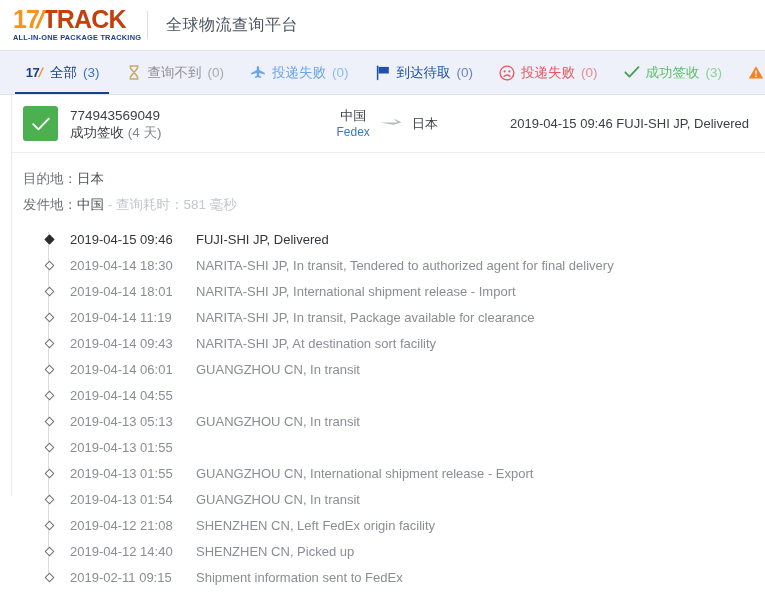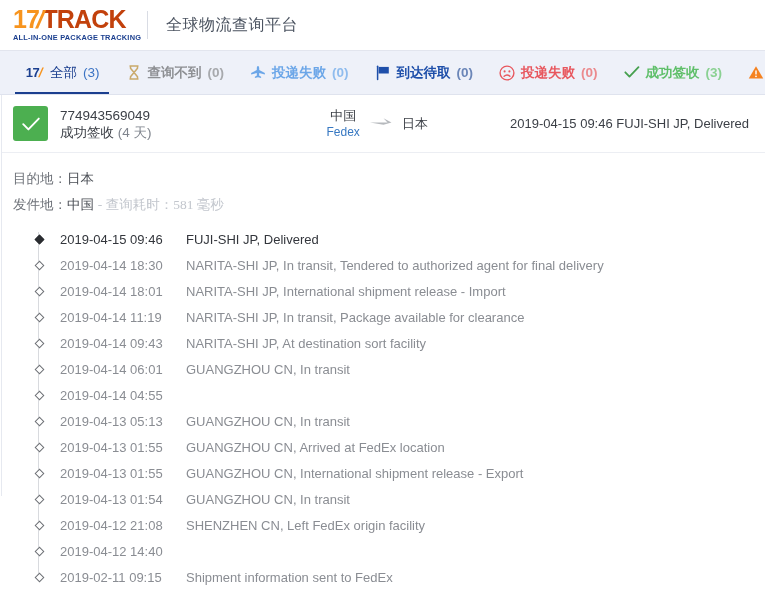--- a/index.html
+++ b/index.html
@@ -75,21 +75,20 @@
   .tab {
     display: flex;
     align-items: center;
     gap: 6px;
     padding: 0 13px;
     font-size: 13.5px;
     color: #2f7ddb;
     cursor: pointer;
     position: relative;
     white-space: nowrap;
-    font-weight: bold;
   }
   .tab .cnt { color: #9aa3b2; }
   .tab.active { color: #1b3f8f; font-weight: normal; }
   .tab.active .cnt { color: #3b73c4; }
   .tab.active::after {
     content: "";
     position: absolute;
     left: 4px; right: 4px; bottom: 0;
     height: 2px;
     background: #1b3f8f;
@@ -118,21 +117,21 @@
     font-weight: bold;
     color: #1b3f8f;
     letter-spacing: -0.5px;
     width: 20px;
   }
   .ico17 i { color: #f7941e; font-style: normal; display:inline-block; transform: skewX(-14deg); }
 
   
   .content {
     border-left: 1px solid #e6e9f0;
-    margin-left: 1px;
+    margin-left: 11px;
     height: 401px;
   }
   .pkg-head {
     display: flex;
     align-items: center;
     padding: 11px 0 11px 11px;
     border-bottom: 1px solid #eceef3;
     height: 58px;
   }
   .status-badge {
@@ -185,21 +184,21 @@
 
   .meta {
     padding: 13px 0 0 11px;
   }
   .meta-line {
     font-size: 13.5px;
     color: #6f737a;
     line-height: 26px;
   }
   .meta-line .val { color: #4a4e55; }
-  .meta-line .dim { color: #c2c6cd; font-family: Liberation Serif, serif; }
+  .meta-line .dim { color: #c2c6cd; }
 
   
   .timeline {
     position: relative;
     margin: 8px 0 0 0;
     padding-left: 30px;
   }
   .timeline::before {
     content: "";
     position: absolute;
@@ -433,21 +432,20 @@
           <span></span>
         </span>
       <span class="tl-time">2019-04-13 05:13</span>
       <span class="tl-desc">GUANGZHOU CN, In transit</span>
     </div>
     <div class="tl-row">
       <span class="tl-dot">
           <span></span>
         </span>
       <span class="tl-time">2019-04-13 01:55</span>
-      <span class="tl-desc">GUANGZHOU CN, Arrived at FedEx location</span>
     </div>
     <div class="tl-row">
       <span class="tl-dot">
           <span></span>
         </span>
       <span class="tl-time">2019-04-13 01:55</span>
       <span class="tl-desc">GUANGZHOU CN, International shipment release - Export</span>
     </div>
     <div class="tl-row">
       <span class="tl-dot">
@@ -461,20 +459,21 @@
           <span></span>
         </span>
       <span class="tl-time">2019-04-12 21:08</span>
       <span class="tl-desc">SHENZHEN CN, Left FedEx origin facility</span>
     </div>
     <div class="tl-row">
       <span class="tl-dot">
           <span></span>
         </span>
       <span class="tl-time">2019-04-12 14:40</span>
+      <span class="tl-desc">SHENZHEN CN, Picked up</span>
     </div>
     <div class="tl-row">
       <span class="tl-dot">
           <span></span>
         </span>
       <span class="tl-time">2019-02-11 09:15</span>
       <span class="tl-desc">Shipment information sent to FedEx</span>
     </div>
   </div>
 

